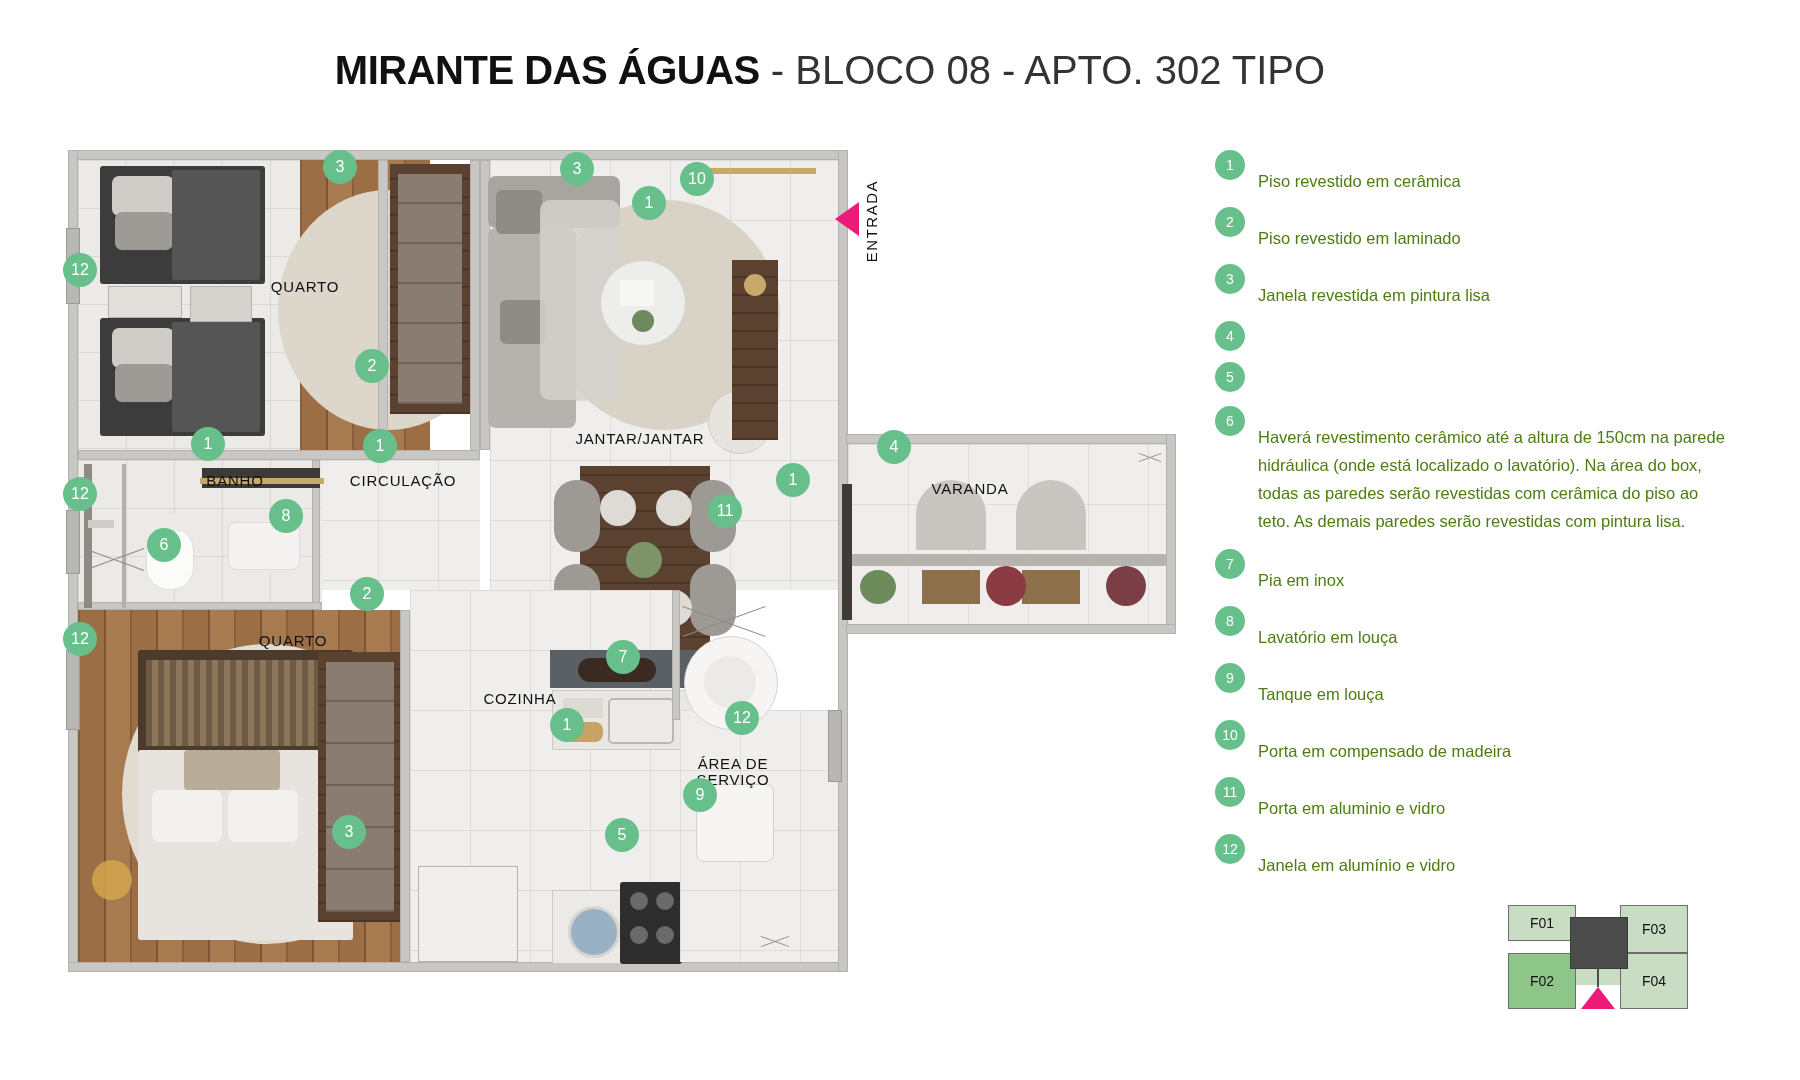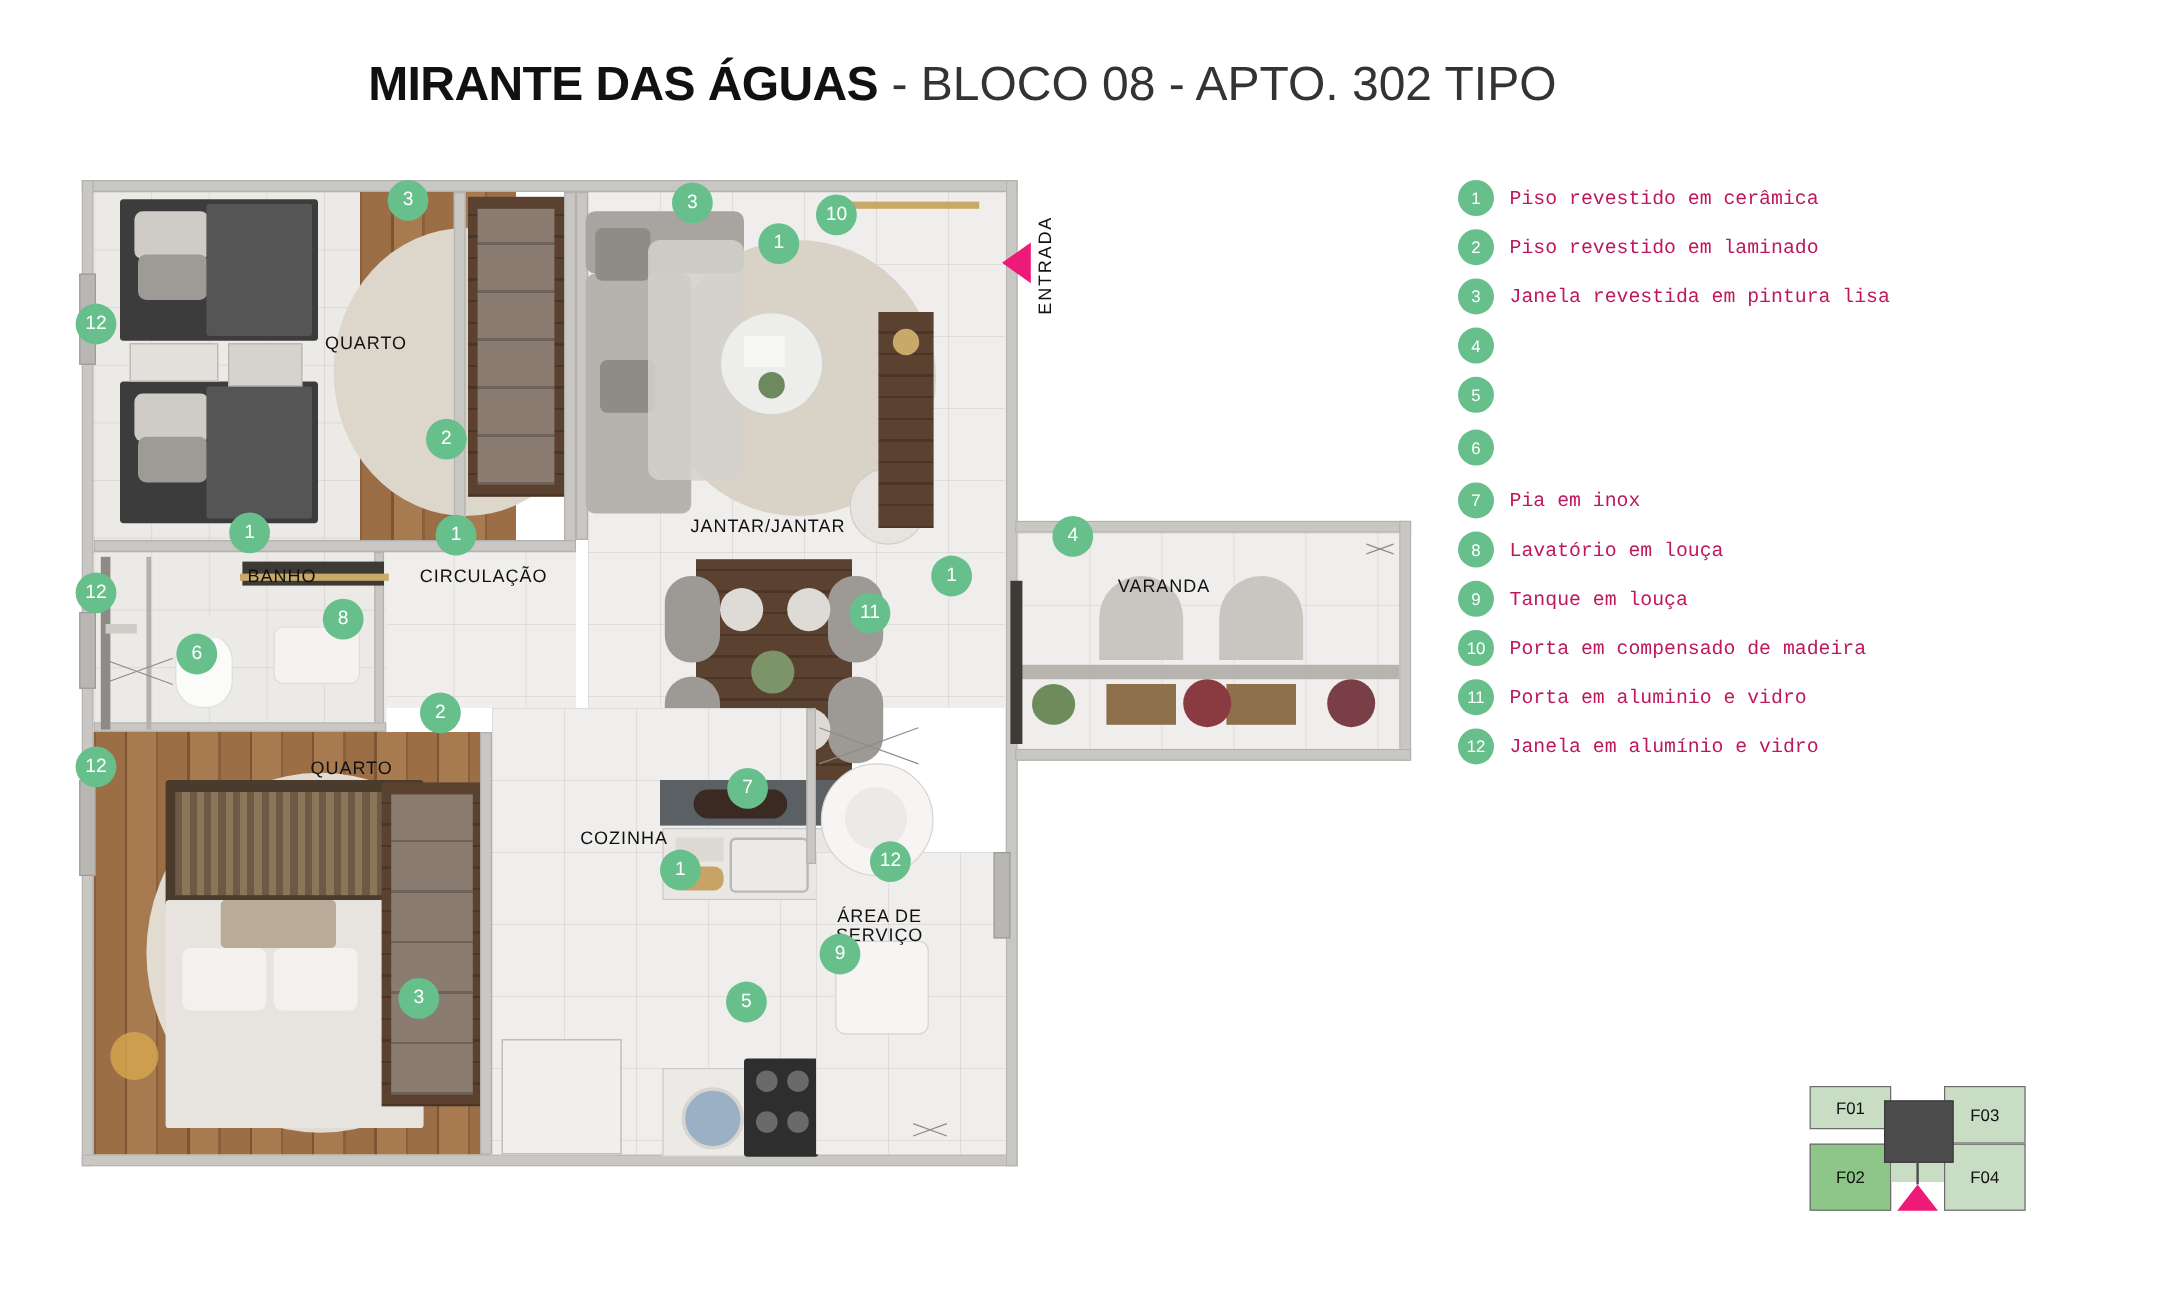--- a/index.html
+++ b/index.html
@@ -6,21 +6,21 @@
   body{
     width:1800px;height:1080px;
     background:#ffffff;
     font-family:"Liberation Sans", sans-serif;
     overflow:hidden;
     position:relative;
   }
   
   #title-bar{
     position:absolute;left:0;top:48px;width:1604px;
-    text-align:center;white-space:nowrap;
+    text-align:center;white-space:nowrap;padding-left:28px;
   }
   .title-strong{
     font-family:"Liberation Sans", sans-serif;
     font-weight:bold;font-size:40px;color:#111;
     letter-spacing:-0.5px;
   }
   .title-light{
     font-family:"Liberation Sans", sans-serif;
     font-weight:400;font-size:40px;color:#333;
     letter-spacing:0px;
@@ -105,23 +105,24 @@
   }
   .legend-num{
     flex:0 0 auto;
     width:30px;height:30px;border-radius:50%;
     background:#67c08b;color:#fff;
     font-size:14px;
     display:flex;align-items:center;justify-content:center;
     margin-right:13px;
   }
   .legend-text{
-    font-family:Liberation Mono, monospace;
-    font-size:16.5px;color:#be185d;line-height:29px;
+    font-family:Liberation Sans, sans-serif;
+    font-size:16.5px;color:#4d7c0f;line-height:29px;
     padding-top:1px;
+    margin-top:16px;
   }
   .legend-text.multi{line-height:28px;}
   
   #keyplan{position:absolute;left:1508px;top:905px;width:180px;height:115px;}
   .fbox{
     position:absolute;box-sizing:border-box;
     border:1px solid #6d6d6d;
     display:flex;align-items:center;justify-content:center;
     font-family:"Liberation Sans", sans-serif;
     font-size:14px;color:#111;
@@ -346,20 +347,21 @@
       <div class="legend-text">Janela revestida em pintura lisa</div>
     </div>
     <div class="legend-row" style="margin-bottom: 11px;">
       <div class="legend-num">4</div>
     </div>
     <div class="legend-row" style="margin-bottom: 14px;">
       <div class="legend-num">5</div>
     </div>
     <div class="legend-row" style="margin-bottom: 14px;">
       <div class="legend-num">6</div>
+      <div class="legend-text multi" style="max-width: 475px;">Haverá revestimento cerâmico até a altura de 150cm na parede hidráulica (onde está localizado o lavatório). Na área do box, todas as paredes serão revestidas com cerâmica do piso ao teto. As demais paredes serão revestidas com pintura lisa.</div>
     </div>
     <div class="legend-row" style="margin-bottom: 11px;">
       <div class="legend-num">7</div>
       <div class="legend-text">Pia em inox</div>
     </div>
     <div class="legend-row" style="margin-bottom: 11px;">
       <div class="legend-num">8</div>
       <div class="legend-text"> Lavatório em louça</div>
     </div>
     <div class="legend-row" style="margin-bottom: 11px;">

